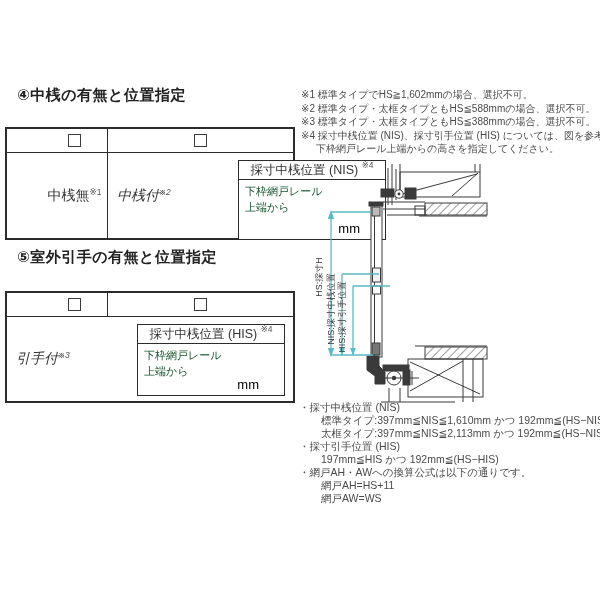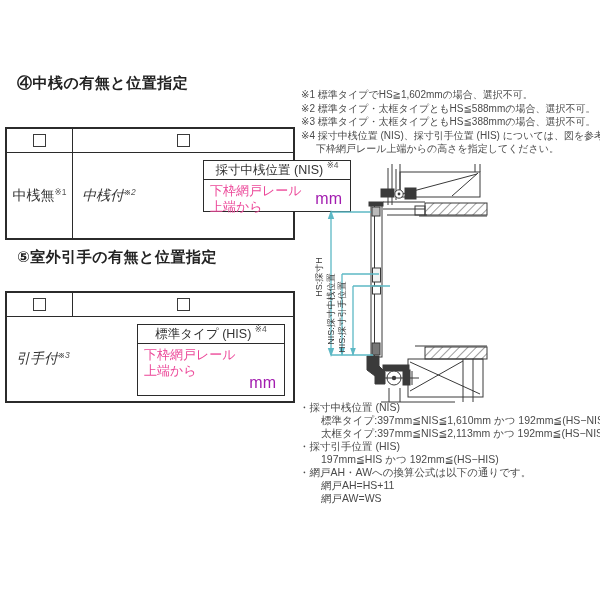--- a/index.html
+++ b/index.html
@@ -17,66 +17,66 @@
     letter-spacing:0.5px;
   }
   .spec-table {
     position:absolute; border:2px solid #2b2b2b; background:#fff;
   }
   .t-row { display:flex; }
   .t-header { height:24px; border-bottom:1.5px solid #2b2b2b; }
   .t-body { position:relative; }
   .t-col1 {
     width:66px; border-right:1.5px solid #2b2b2b; flex:0 0 auto;
-    display:flex; align-items:center; justify-content:center;
+    display:flex; align-items:center; justify-content:center;margin-left:35px;
   }
   .t-col2 { flex:1 1 auto; display:flex; align-items:center; justify-content:center; position:relative; }
   .checkbox {
     width:13px; height:13px; border:1.6px solid #3a3a3a; background:#fff; display:inline-block;
   }
   .cell-label { font-size:14px; color:#333; white-space:nowrap; }
   .sup { font-size:8.5px; position:relative; top:-5px; color:#555; }
   .opt-label { position:absolute; left:9px; top:50%; transform:translateY(-50%);font-style:italic; }
   .inner-box {
     position:absolute; border:1.6px solid #2b2b2b; background:#fff;
   }
   .inner-header {
     height:19px; border-bottom:1.6px solid #2b2b2b;
     display:flex; align-items:center; justify-content:center;
     font-size:12.5px; color:#333; white-space:nowrap;
   }
   .inner-body { position:relative; height:calc(100% - 19px); padding:3px 6px; }
-  .inner-line { font-size:13px; color:#ec4899; line-height:16px; white-space:nowrap; }
-  .unit { position:absolute; right:8px; bottom:3px; font-size:16px; color:#a21caf; }
+  .inner-line { font-size:11px; color:#14532d; line-height:16px; white-space:nowrap; }
+  .unit { position:absolute; right:25px; bottom:3px; font-size:13px; color:#000000; }
   .note-line { font-size:10px; line-height:13.5px; color:#4a4a4a; white-space:nowrap; }
   .note-line.indent1 { padding-left:15px; }
   .bnote-line { font-size:10.5px; line-height:13px; color:#4a4a4a; white-space:nowrap; }
   .bnote-line.indent1 { padding-left:22px; }
 </style>
 </head>
 <body>
 
-<div class="abs sec-title" style="left:17px; top:74px;font-family:Liberation Mono, monospace;">④中桟の有無と位置指定</div>
+<div class="abs sec-title" style="left:17px; top:86px;">④中桟の有無と位置指定</div>
 
 <div class="spec-table" style="left:5px; top:127px; width:290px; height:113px;">
   <div class="t-row t-header">
     <div class="t-col1">
       <span class="checkbox"></span>
     </div>
     <div class="t-col2">
       <span class="checkbox"></span>
     </div>
   </div>
   <div class="t-row t-body" style="height:85px;">
     <div class="t-col1">
       <span class="cell-label"><span>中桟無</span><span class="sup">※1</span></span>
     </div>
     <div class="t-col2">
       <span class="cell-label opt-label"><span>中桟付</span><span class="sup">※2</span></span>
-      <div class="inner-box" style="left:130px; top:7px; width:148px; height:52px;">
+      <div class="inner-box" style="left:130px; top:7px; width:148px; height:80px;">
         <div class="inner-header"><span>採寸中桟位置 (NIS)</span>&nbsp;<span class="sup">※4</span></div>
         <div class="inner-body">
           <div class="inner-line">下枠網戸レール</div>
           <div class="inner-line">上端から</div>
           <span class="unit">mm</span>
         </div>
       </div>
     </div>
   </div>
 </div>
@@ -89,21 +89,21 @@
       <span class="checkbox"></span>
     </div>
     <div class="t-col2">
       <span class="checkbox"></span>
     </div>
   </div>
   <div class="t-row t-body" style="height:84px;">
     <div class="t-col2">
       <span class="cell-label opt-label"><span>引手付</span><span class="sup">※3</span></span>
       <div class="inner-box" style="left:130px; top:7px; width:148px; height:72px;">
-        <div class="inner-header"><span>標準タイプ (HIS)</span>&nbsp;<span class="sup">※4</span></div>
+        <div class="inner-header"><span>採寸中桟位置 (HIS)</span>&nbsp;<span class="sup">※4</span></div>
         <div class="inner-body">
           <div class="inner-line">下枠網戸レール</div>
           <div class="inner-line">上端から</div>
           <span class="unit">mm</span>
         </div>
       </div>
     </div>
   </div>
 </div>
 

